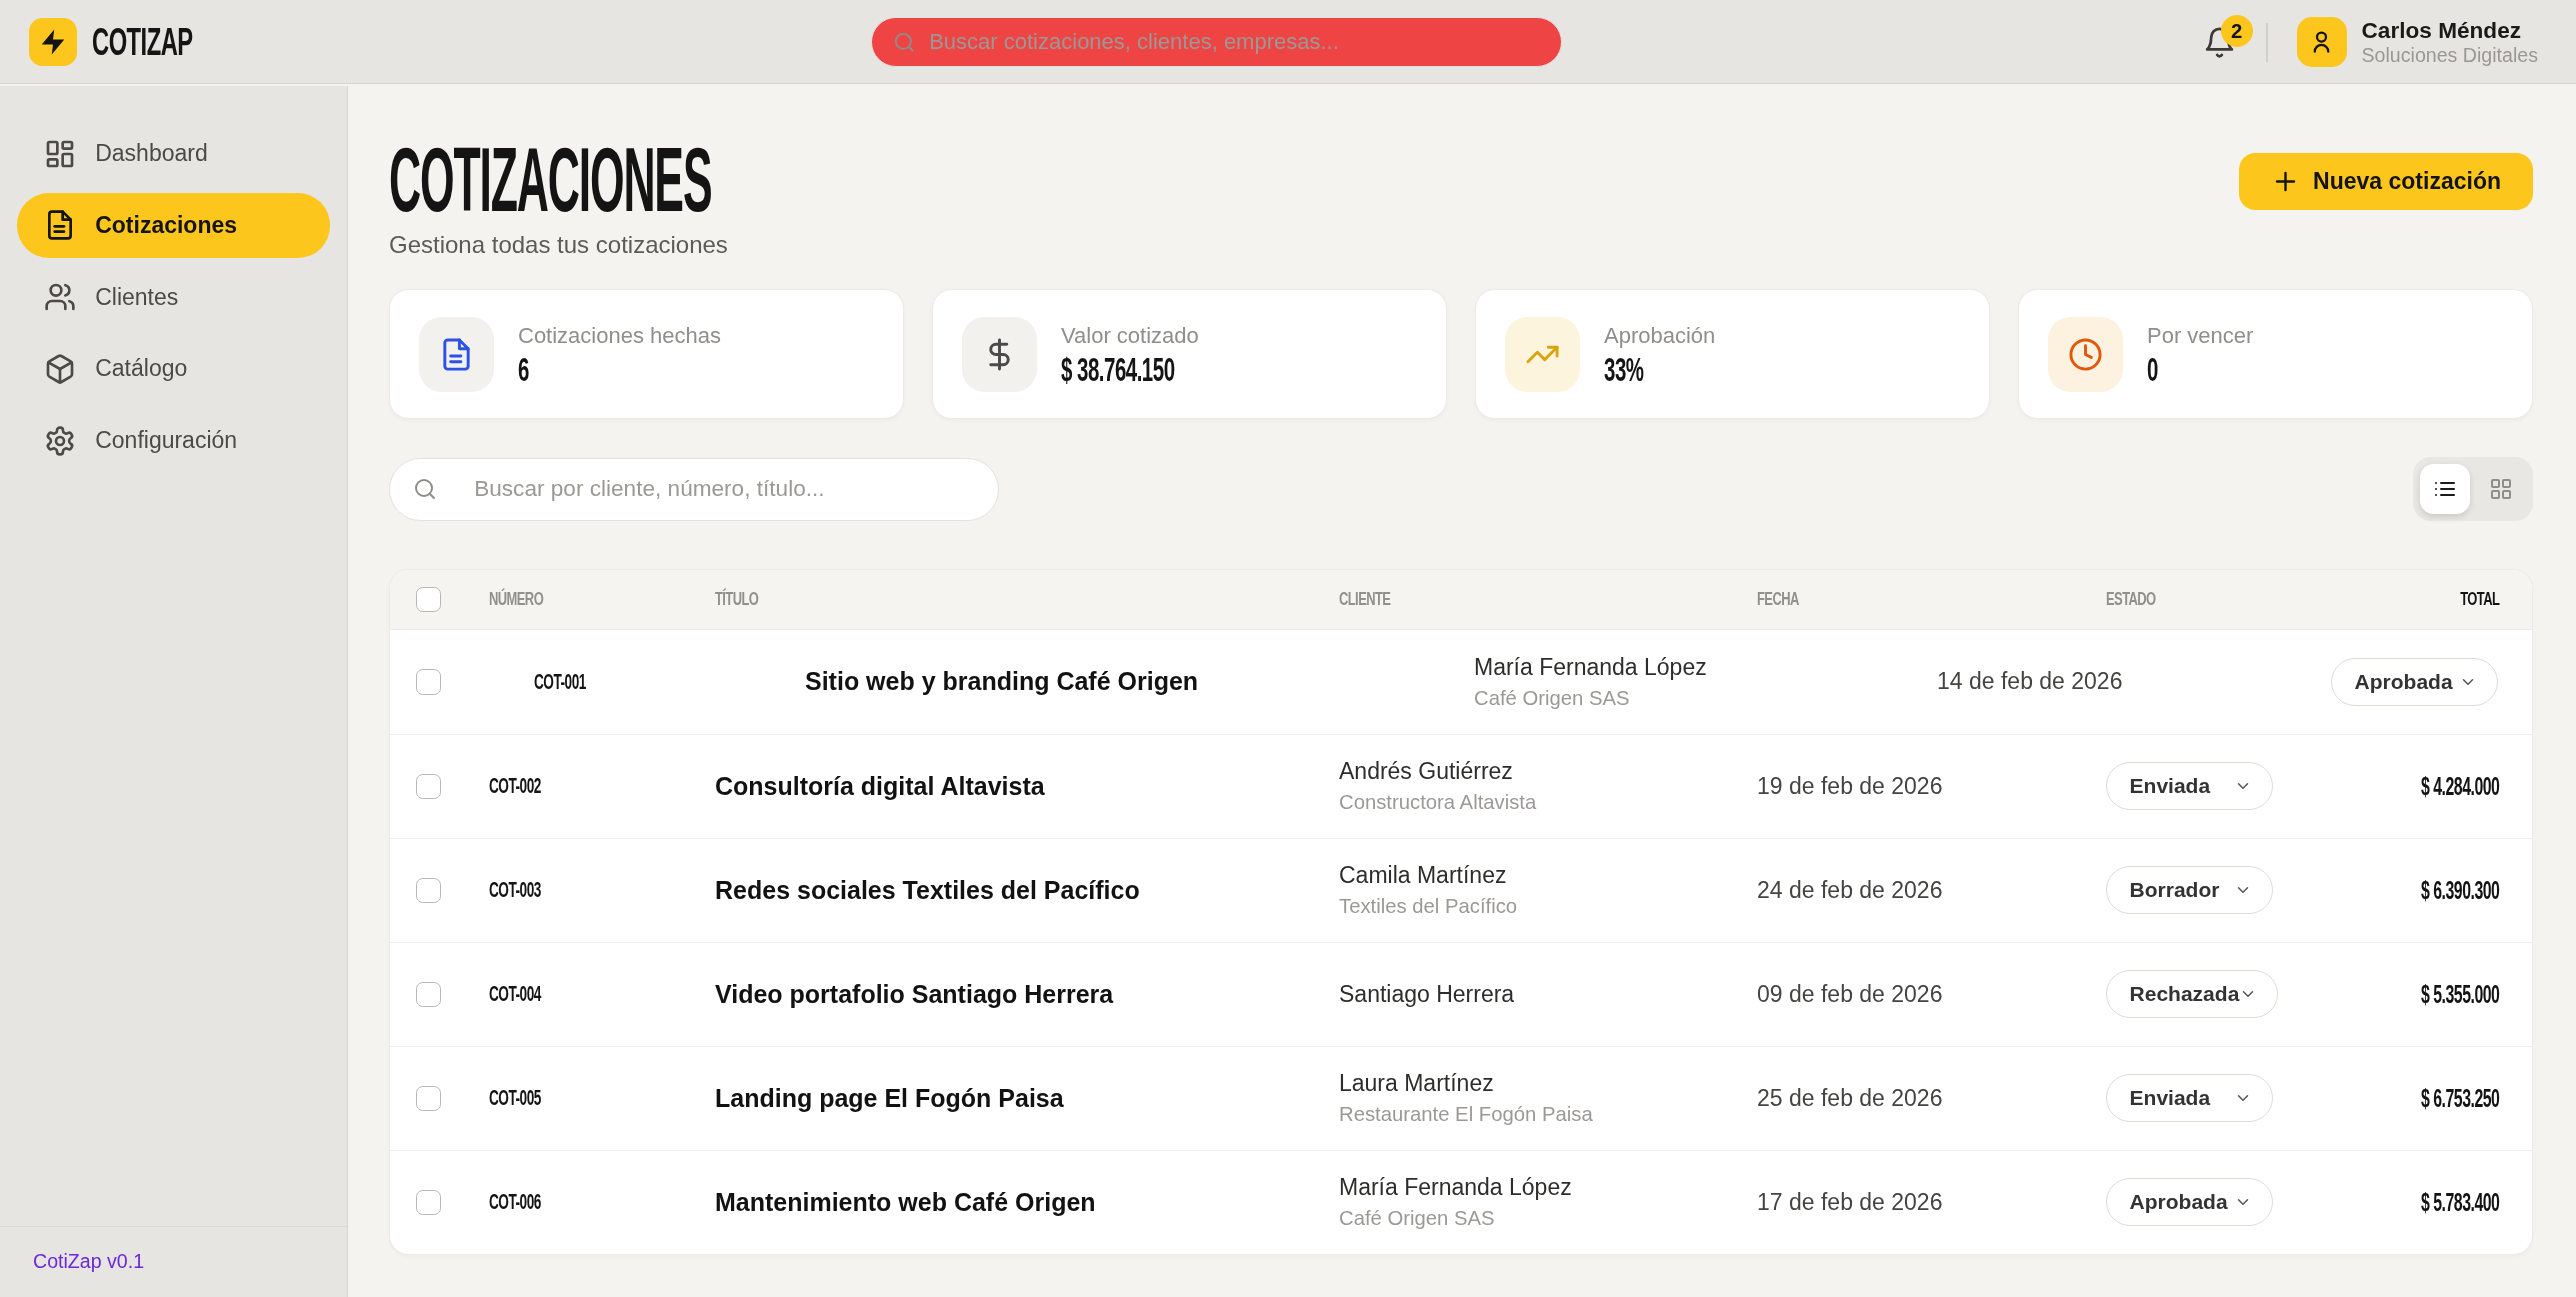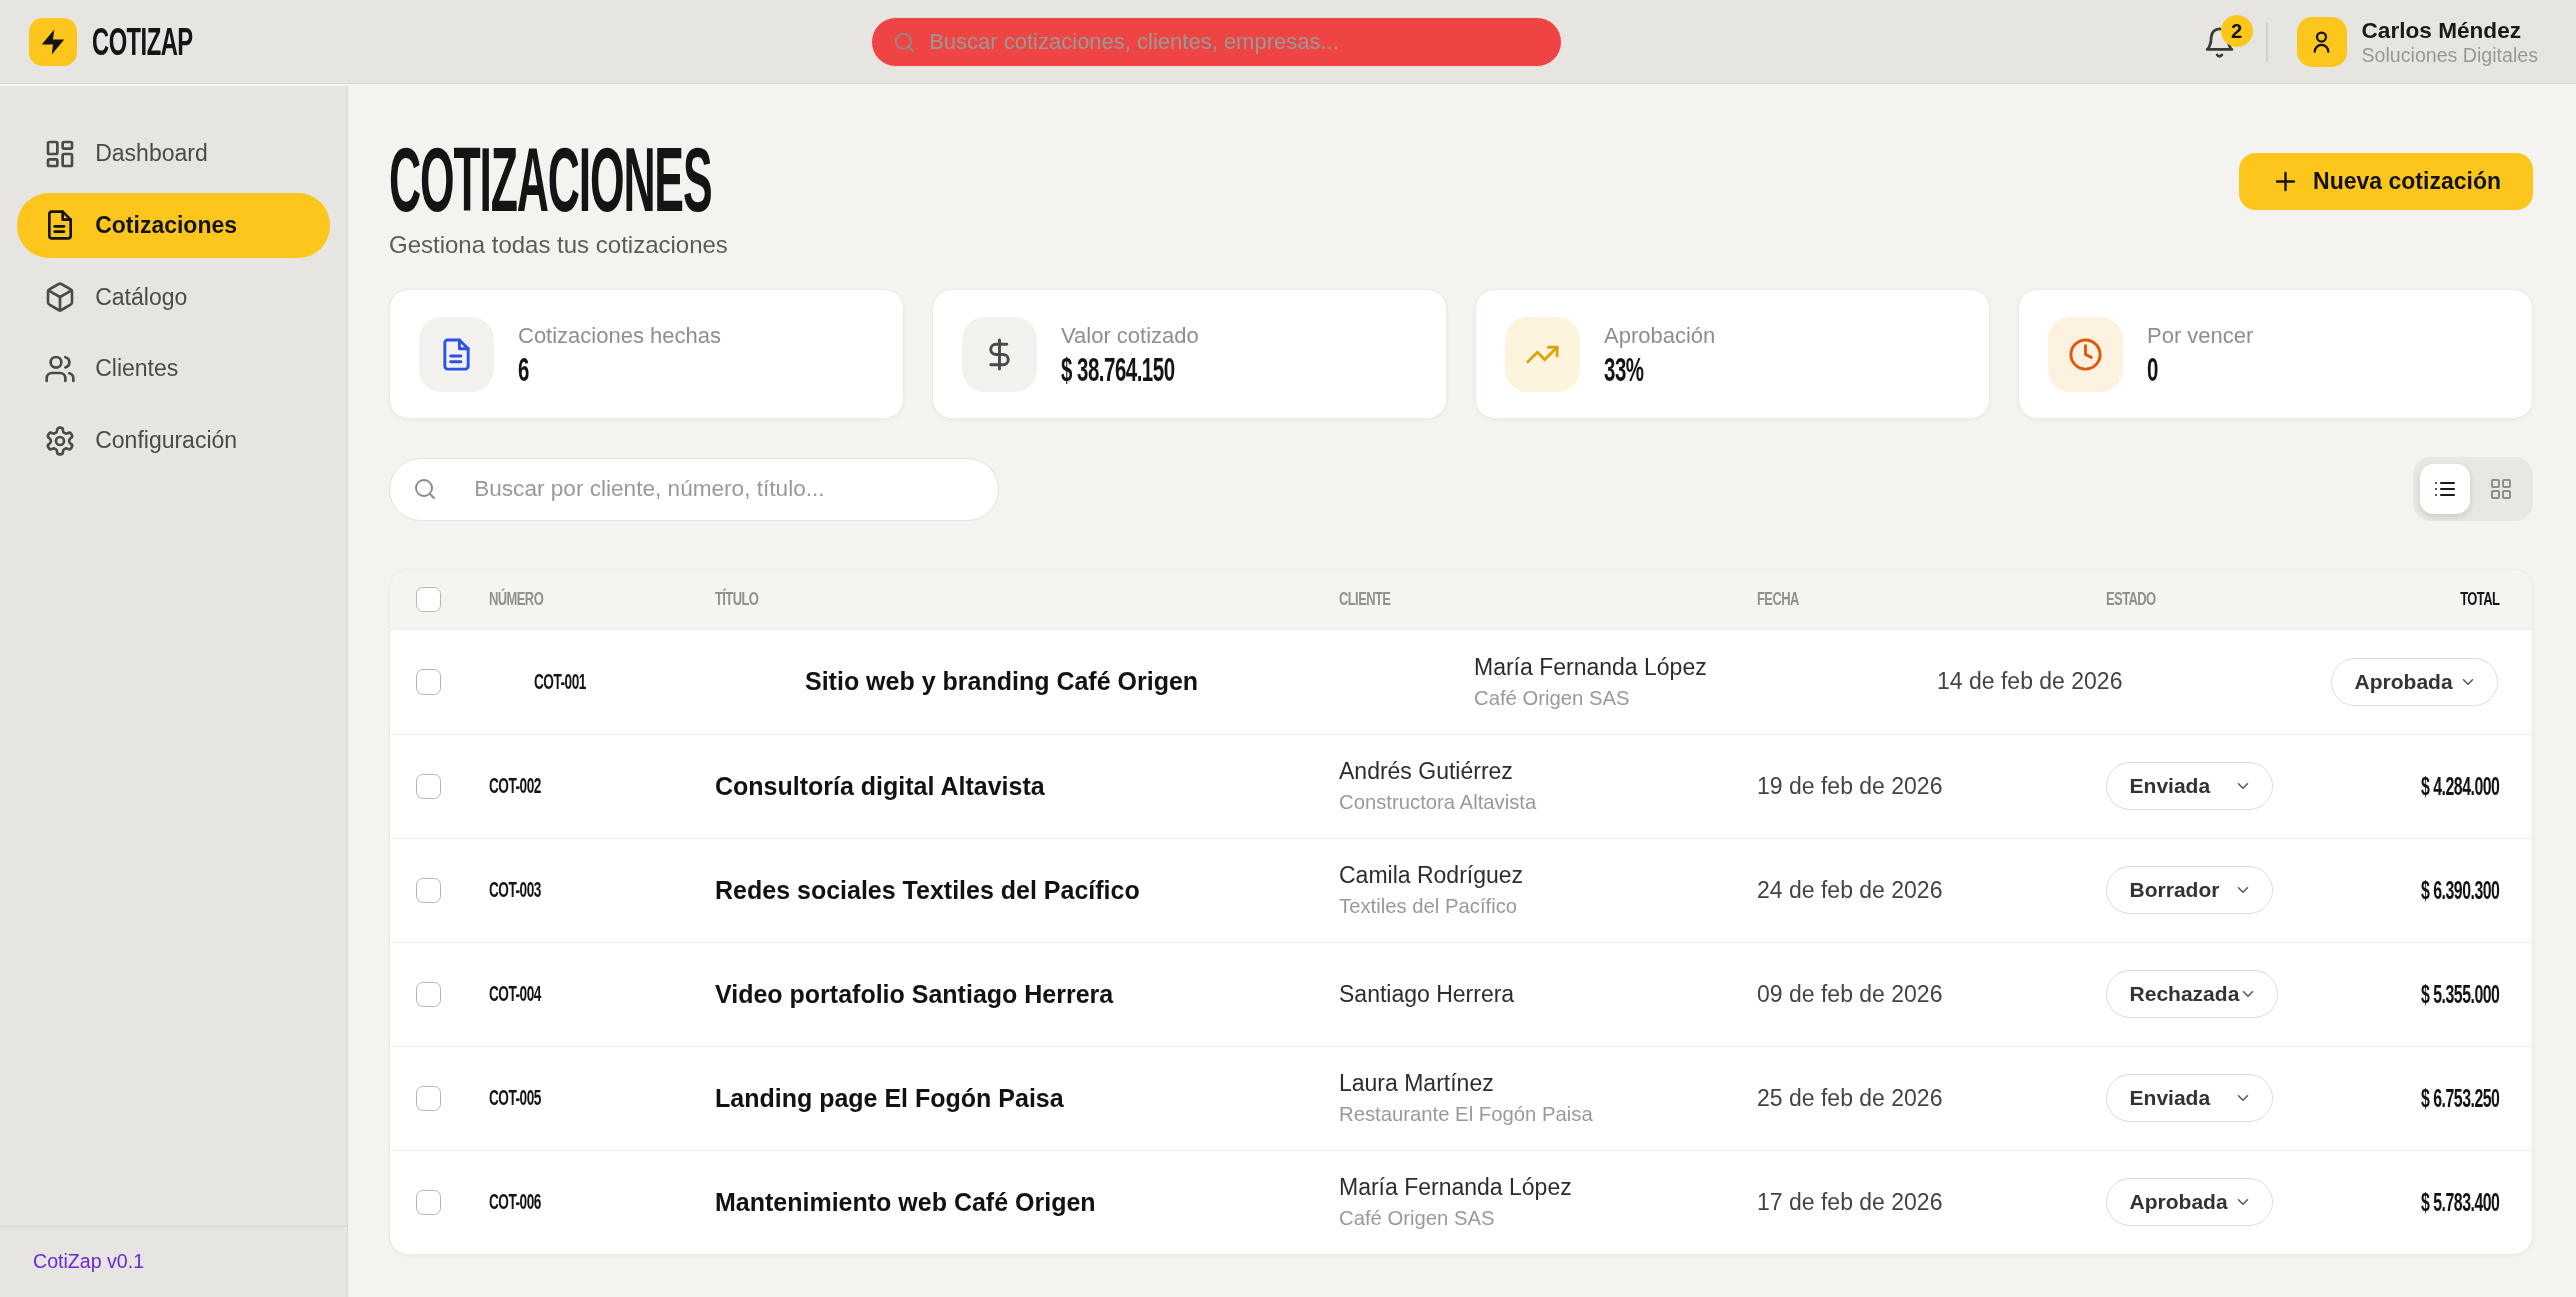--- a/index.html
+++ b/index.html
@@ -161,38 +161,38 @@
               <line x1="8" y1="13" x2="15" y2="13"></line>
               <line x1="8" y1="17" x2="15" y2="17"></line>
             </svg>
           </span>
           <span>Cotizaciones</span>
         </div>
 
         <div class="nav-item">
           <span style="display:flex">
             <svg viewBox="0 0 24 24" fill="none" stroke="currentColor" stroke-width="2" stroke-linecap="round" stroke-linejoin="round" width="100%" height="100%">
-              <path d="M21 8a2 2 0 0 0-1-1.73l-7-4a2 2 0 0 0-2 0l-7 4A2 2 0 0 0 3 8v8a2 2 0 0 0 1 1.73l7 4a2 2 0 0 0 2 0l7-4A2 2 0 0 0 21 16Z"></path>
-              <path d="m3.3 7 8.7 5 8.7-5"></path>
-              <path d="M12 22V12"></path>
-            </svg>
-          </span>
-          <span>Catálogo</span>
-        </div>
-
-        <div class="nav-item">
-          <span style="display:flex">
-            <svg viewBox="0 0 24 24" fill="none" stroke="currentColor" stroke-width="2" stroke-linecap="round" stroke-linejoin="round" width="100%" height="100%">
               <path d="M16 21v-2a4 4 0 0 0-4-4H6a4 4 0 0 0-4 4v2"></path>
               <circle cx="9" cy="7" r="4"></circle>
               <path d="M22 21v-2a4 4 0 0 0-3-3.87"></path>
               <path d="M16 3.13a4 4 0 0 1 0 7.75"></path>
             </svg>
           </span>
           <span>Clientes</span>
+        </div>
+
+        <div class="nav-item">
+          <span style="display:flex">
+            <svg viewBox="0 0 24 24" fill="none" stroke="currentColor" stroke-width="2" stroke-linecap="round" stroke-linejoin="round" width="100%" height="100%">
+              <path d="M21 8a2 2 0 0 0-1-1.73l-7-4a2 2 0 0 0-2 0l-7 4A2 2 0 0 0 3 8v8a2 2 0 0 0 1 1.73l7 4a2 2 0 0 0 2 0l7-4A2 2 0 0 0 21 16Z"></path>
+              <path d="m3.3 7 8.7 5 8.7-5"></path>
+              <path d="M12 22V12"></path>
+            </svg>
+          </span>
+          <span>Catálogo</span>
         </div>
 
         <div class="nav-item">
           <span style="display:flex">
             <svg viewBox="0 0 24 24" fill="none" stroke="currentColor" stroke-width="2" stroke-linecap="round" stroke-linejoin="round" width="100%" height="100%">
               <path d="M12.22 2h-.44a2 2 0 0 0-2 2v.18a2 2 0 0 1-1 1.73l-.43.25a2 2 0 0 1-2 0l-.15-.08a2 2 0 0 0-2.73.73l-.22.38a2 2 0 0 0 .73 2.73l.15.1a2 2 0 0 1 1 1.72v.51a2 2 0 0 1-1 1.74l-.15.09a2 2 0 0 0-.73 2.73l.22.38a2 2 0 0 0 2.73.73l.15-.08a2 2 0 0 1 2 0l.43.25a2 2 0 0 1 1 1.73V20a2 2 0 0 0 2 2h.44a2 2 0 0 0 2-2v-.18a2 2 0 0 1 1-1.73l.43-.25a2 2 0 0 1 2 0l.15.08a2 2 0 0 0 2.73-.73l.22-.39a2 2 0 0 0-.73-2.73l-.15-.08a2 2 0 0 1-1-1.74v-.5a2 2 0 0 1 1-1.74l.15-.09a2 2 0 0 0 .73-2.73l-.22-.38a2 2 0 0 0-2.73-.73l-.15.08a2 2 0 0 1-2 0l-.43-.25a2 2 0 0 1-1-1.73V4a2 2 0 0 0-2-2z"></path>
               <circle cx="12" cy="12" r="3"></circle>
             </svg>
           </span>
           <span>Configuración</span>
@@ -382,21 +382,21 @@
             <div class="total-cell"><span class="cond right">$ 4.284.000</span></div>
           </div>
 
           <div class="tgrid trow">
             <div class="cell-check">
               <input type="checkbox" class="checkbox" style="">
             </div>
             <div class="numero"><span class="cond">COT-003</span></div>
             <div class="titulo">Redes sociales Textiles del Pacífico</div>
             <div>
-              <div class="cliente-name">Camila Rodríguez</div>
+              <div class="cliente-name">Camila Martínez</div>
               <div class="cliente-emp">Textiles del Pacífico</div>
             </div>
             <div class="fecha">24 de feb de 2026</div>
             <div>
               <span class="estado-pill">
                 <span>Borrador</span>
                 <span style="display:flex">
                   <svg viewBox="0 0 24 24" fill="none" stroke="currentColor" stroke-width="2" stroke-linecap="round" stroke-linejoin="round" width="100%" height="100%">
                     <polyline points="6 9 12 15 18 9"></polyline>
                   </svg>

